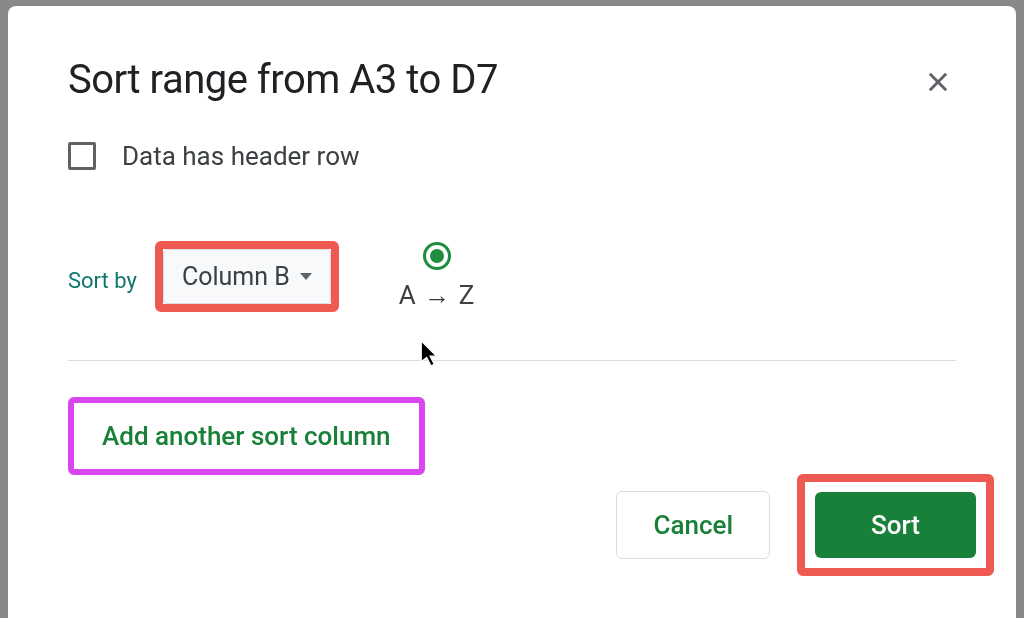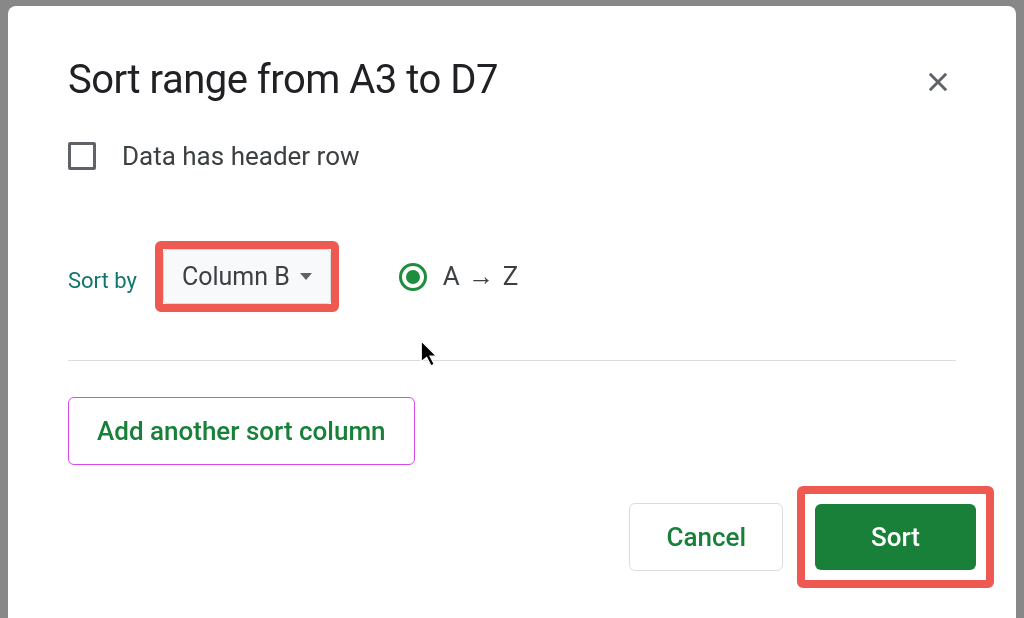--- a/index.html
+++ b/index.html
@@ -107,22 +107,23 @@
     }
     .radio-group {
       display: flex;
       align-items: center;
       gap: 34px;
       margin-left: 42px;
     }
     .radio-option {
       display: flex;
       align-items: center;
-      gap: 16px;
-      cursor: pointer;
+      gap: 10px;
+      cursor: pointer;
+      flex-direction: column;
     }
     .radio {
       width: 28px;
       height: 28px;
       border-radius: 50%;
       border: 3px solid #9aa0a6;
       position: relative;
       display: flex;
       align-items: center;
       justify-content: center;
@@ -143,36 +144,36 @@
       letter-spacing: 1px;
     }
     .divider {
       border: none;
       border-top: 1px solid #dadce0;
       margin-bottom: 36px;
     }
     .add-column-btn {
       display: inline-block;
       padding: 18px 28px;
-      border: 1px solid #d946ef;
+      border: 6px solid #d946ef;
       border-radius: 6px;
       background: #fff;
       color: #188038;
       font-size: 26px;
       font-weight: 500;
       cursor: pointer;
       font-family: inherit;
     }
     .dialog-footer {
       position: absolute;
-      bottom: 30px;
+      bottom: 42px;
       right: 22px;
       display: flex;
       align-items: center;
-      gap: 14px;
+      gap: 27px;
     }
     .cancel-btn {
       padding: 18px 36px;
       border: 1px solid #dadce0;
       border-radius: 6px;
       background: #fff;
       color: #188038;
       font-size: 26px;
       font-weight: 500;
       cursor: pointer;

